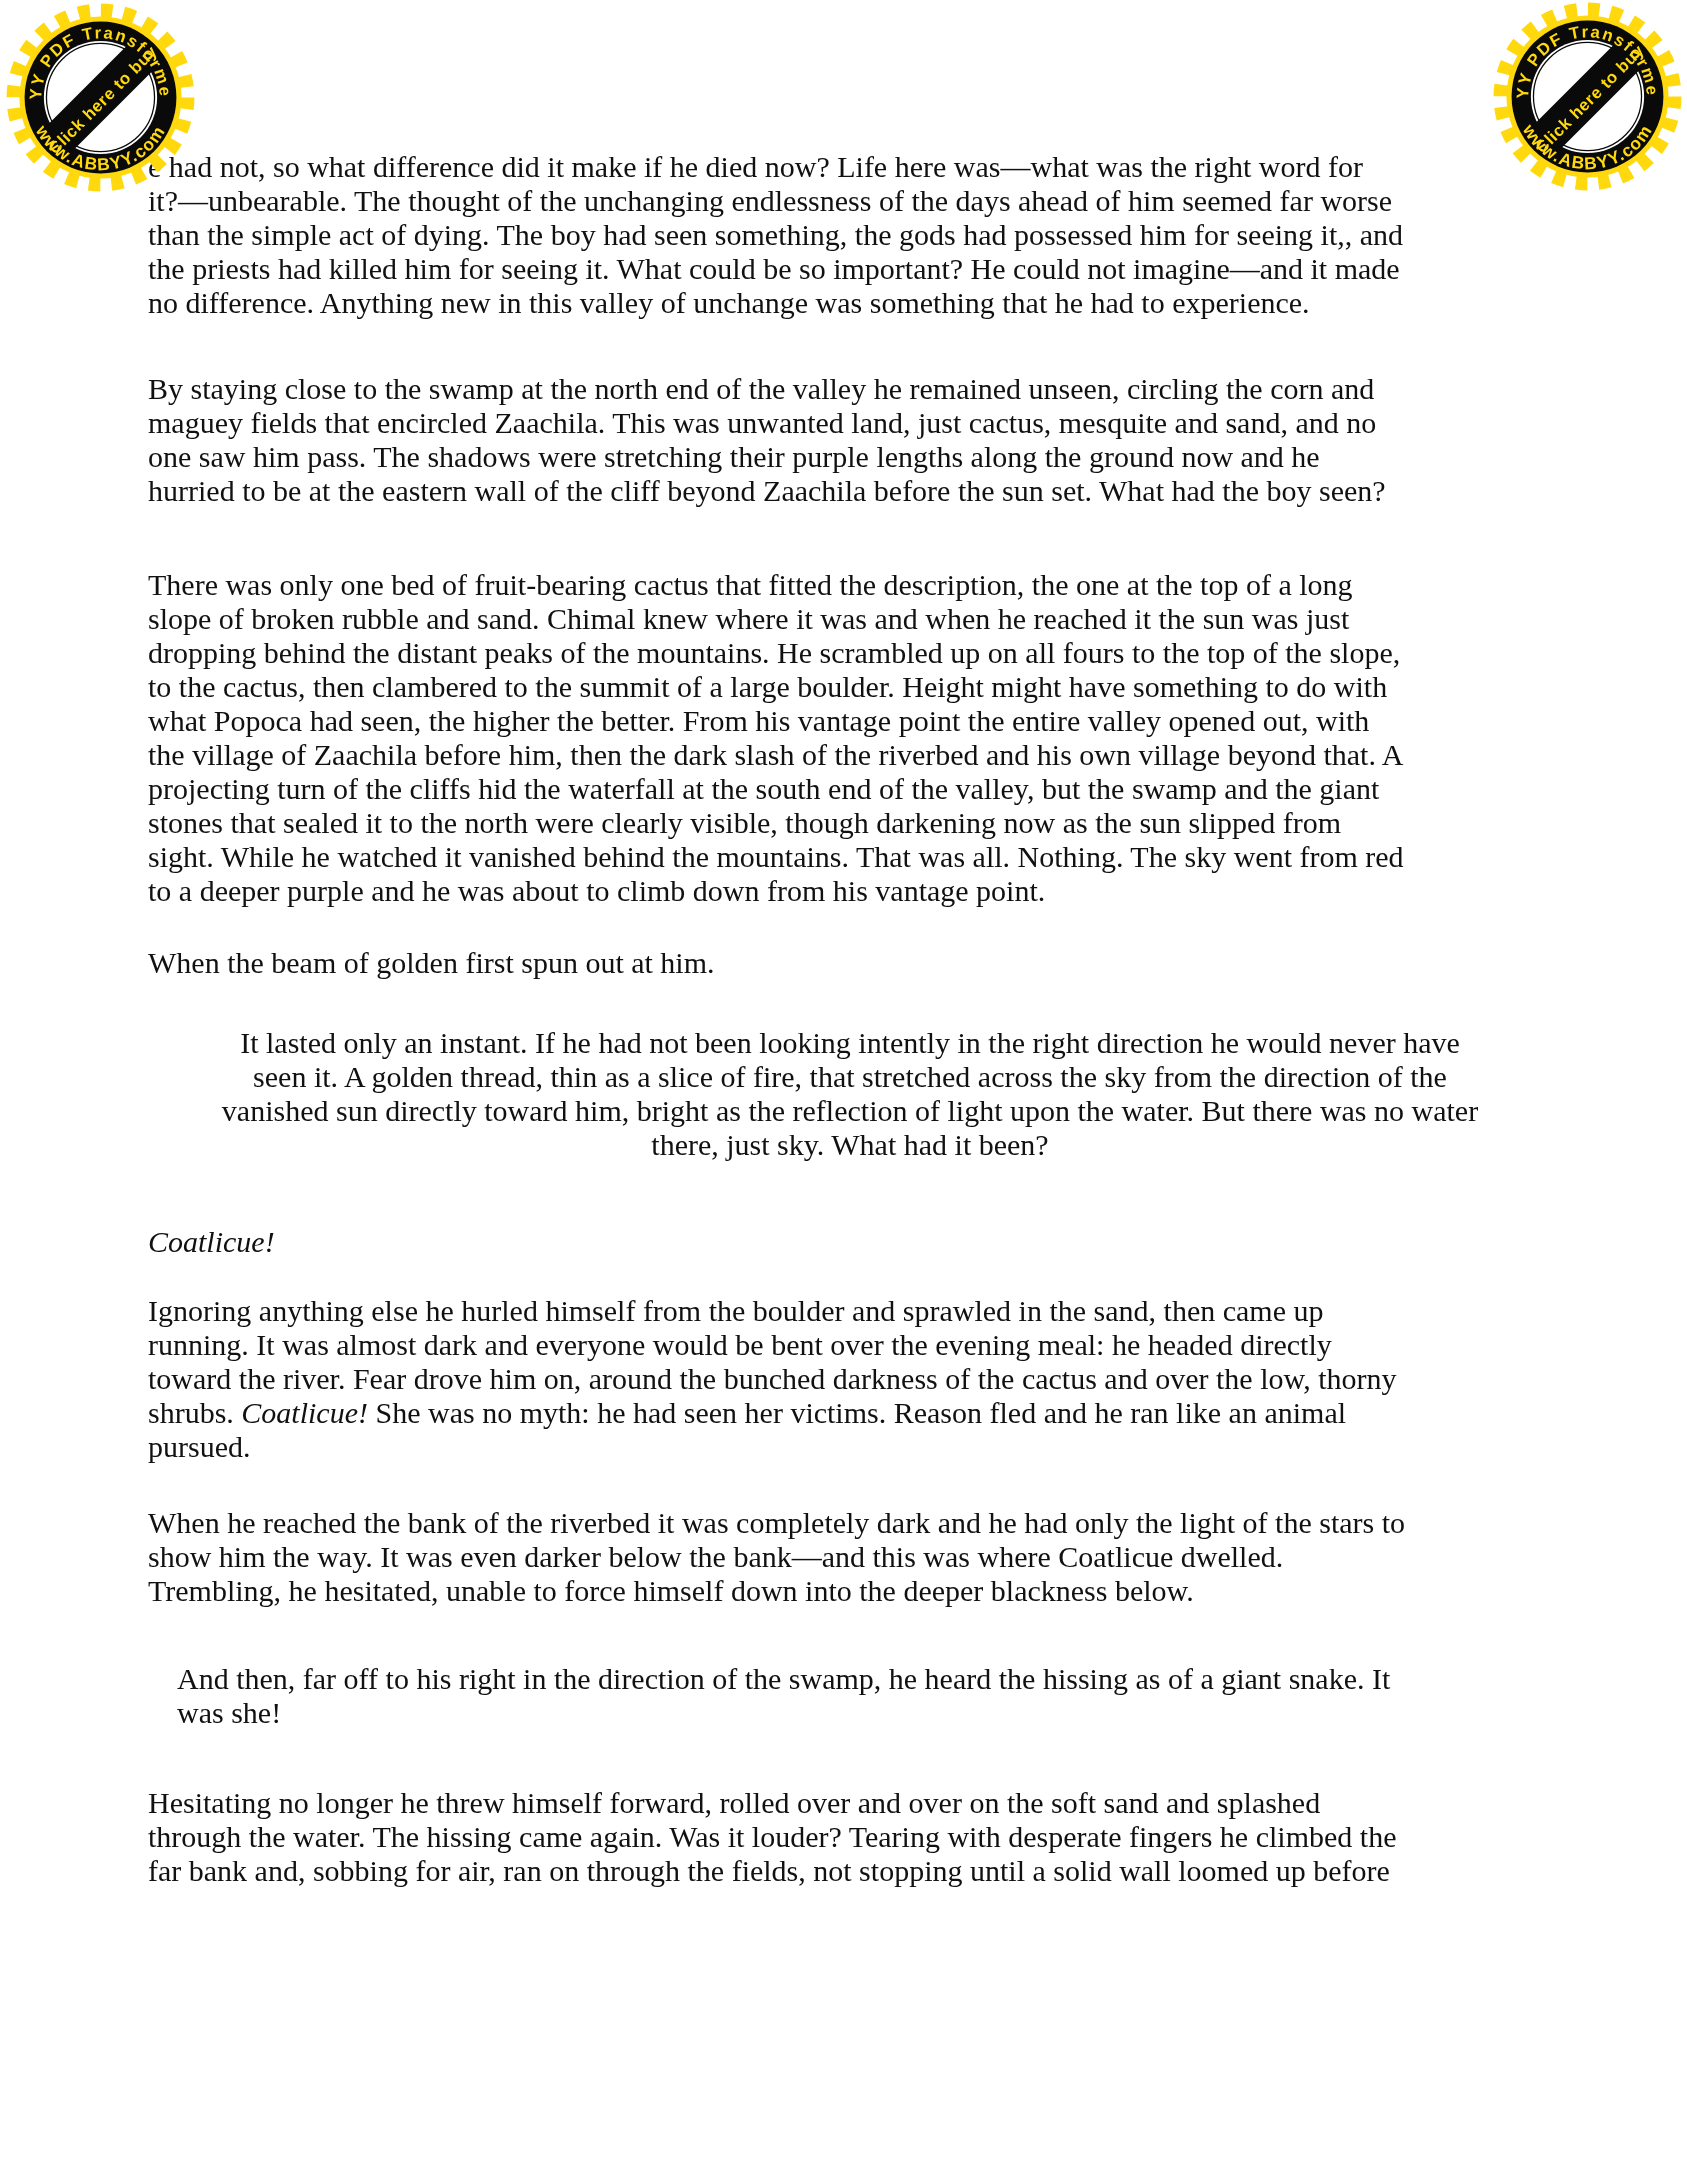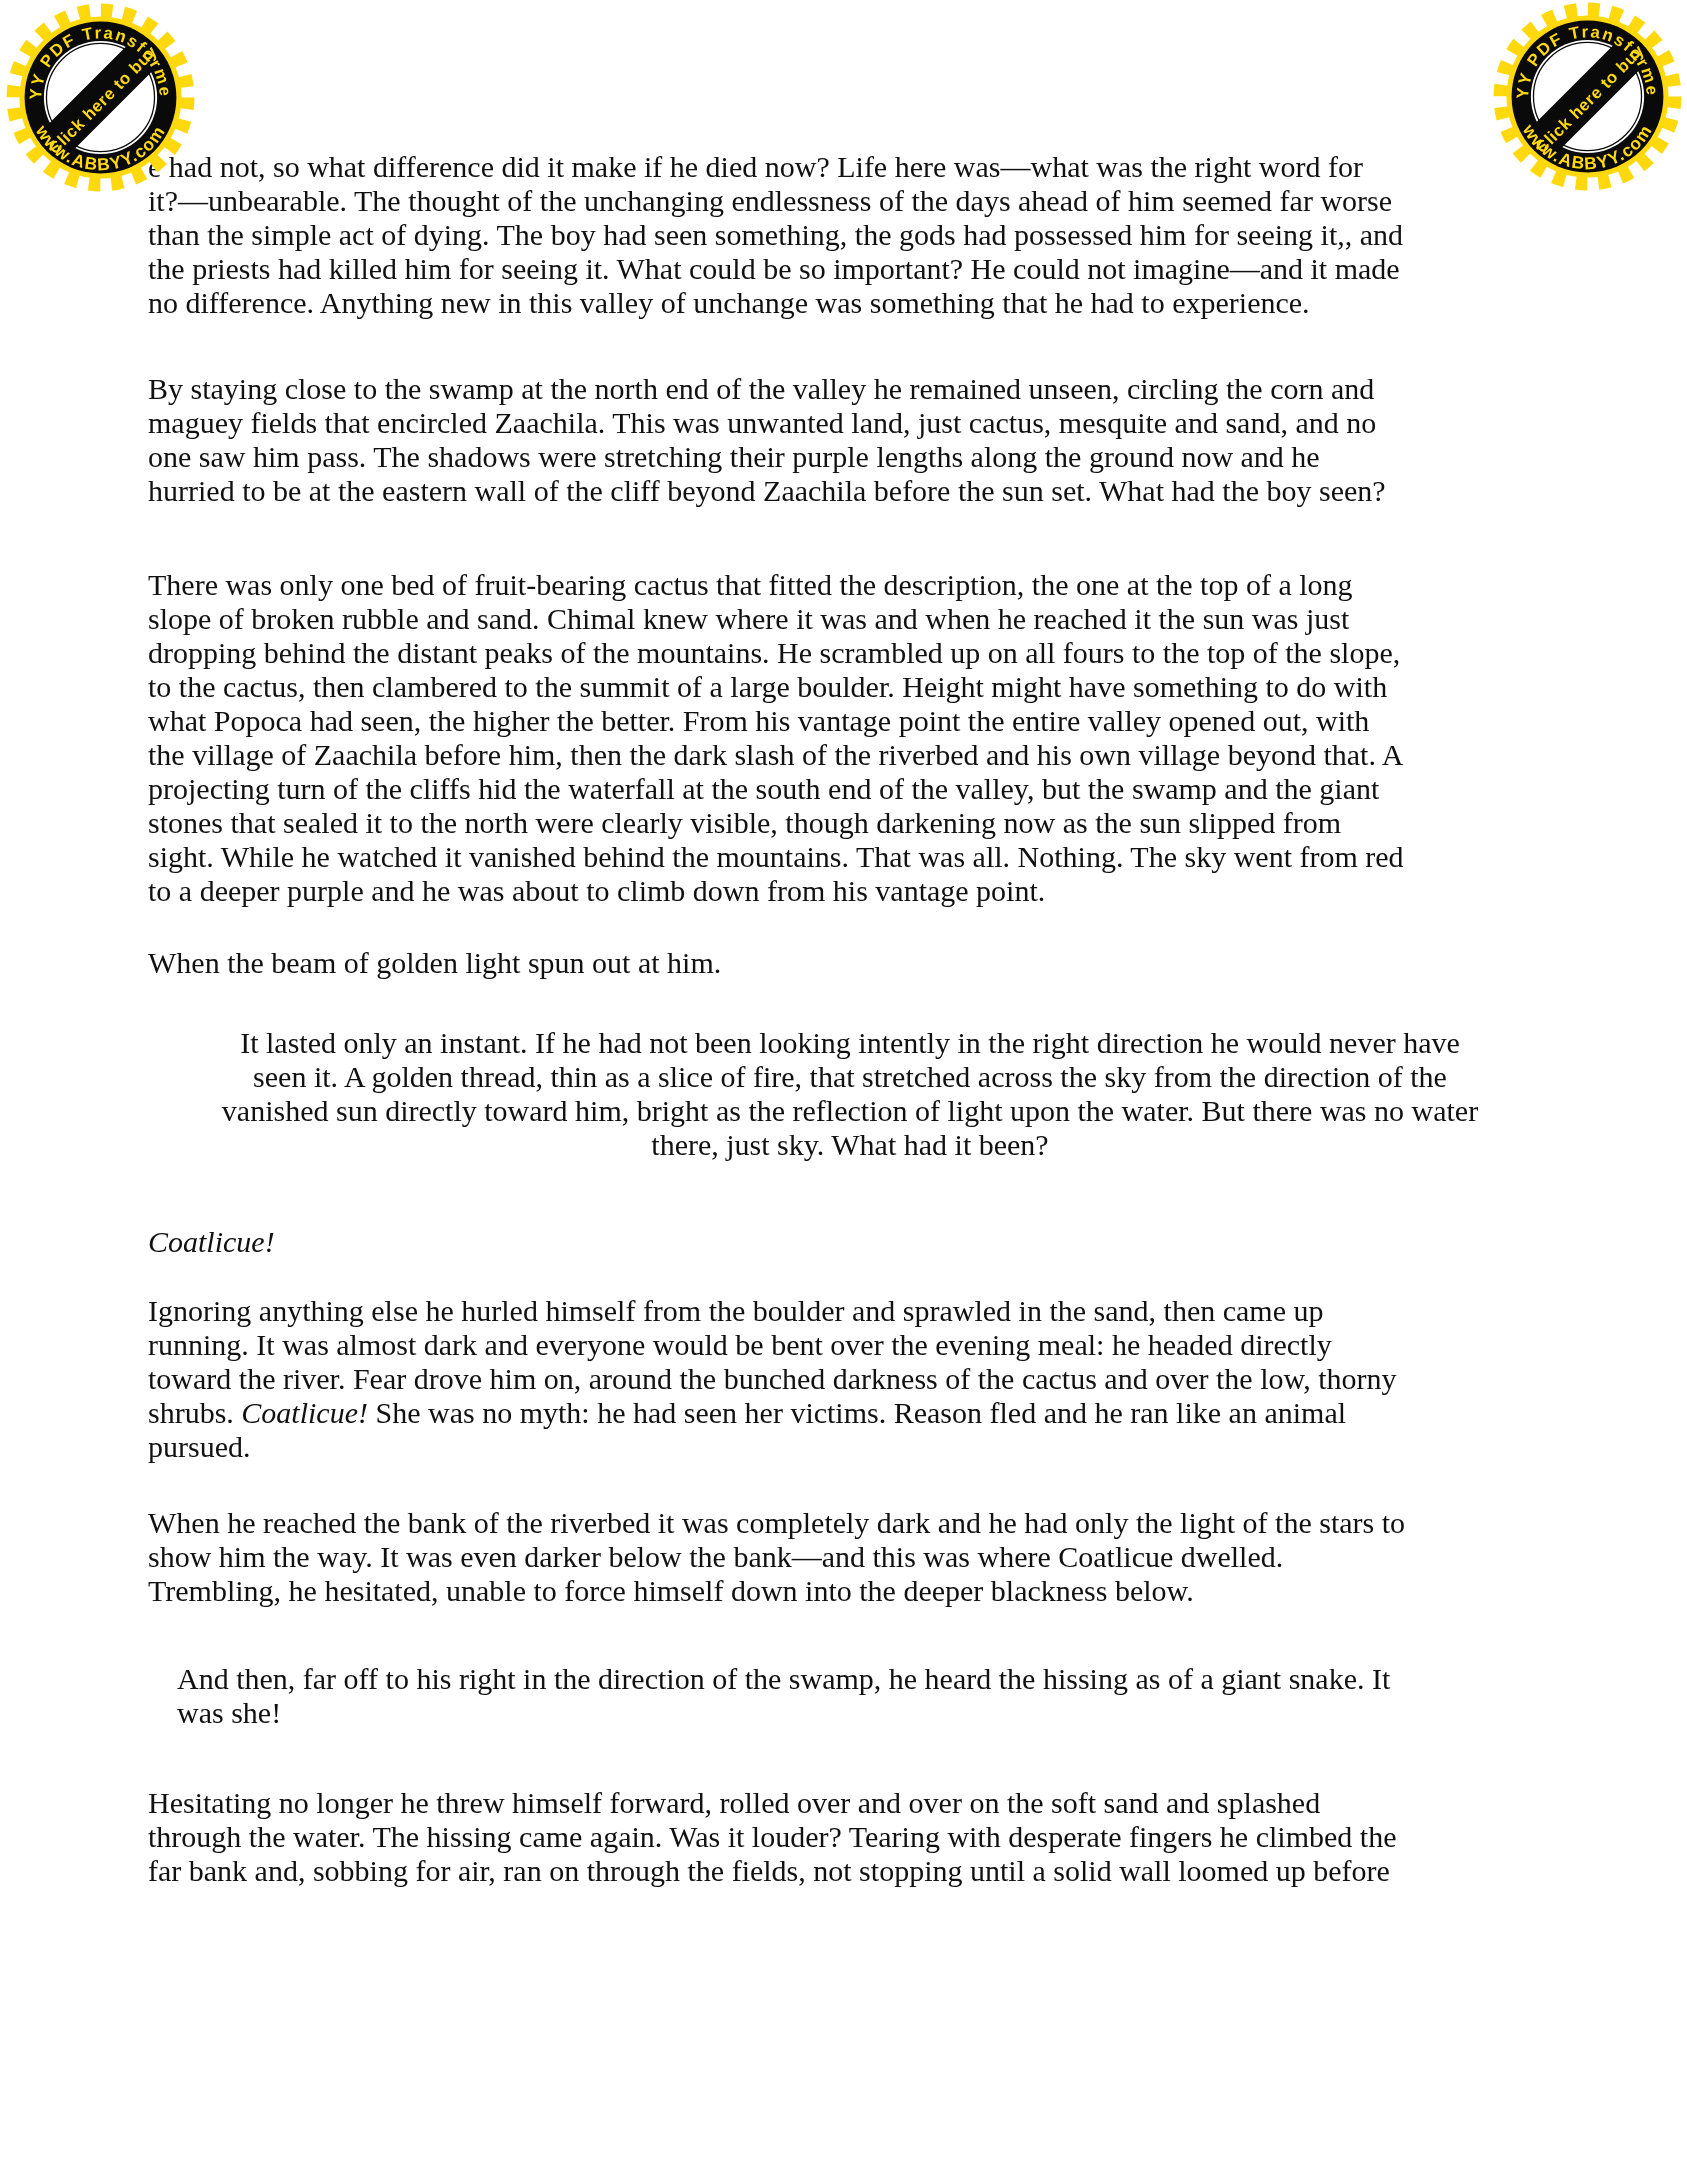--- a/index.html
+++ b/index.html
@@ -71,21 +71,21 @@
       <p class="para"><span class="">There was only one bed of fruit-bearing cactus that fitted the description, the one at the top of a long
 slope of broken rubble and sand. Chimal knew where it was and when he reached it the sun was just
 dropping behind the distant peaks of the mountains. He scrambled up on all fours to the top of the slope,
 to the cactus, then clambered to the summit of a large boulder. Height might have something to do with
 what Popoca had seen, the higher the better. From his vantage point the entire valley opened out, with
 the village of Zaachila before him, then the dark slash of the riverbed and his own village beyond that. A
 projecting turn of the cliffs hid the waterfall at the south end of the valley, but the swamp and the giant
 stones that sealed it to the north were clearly visible, though darkening now as the sun slipped from
 sight. While he watched it vanished behind the mountains. That was all. Nothing. The sky went from red
 to a deeper purple and he was about to climb down from his vantage point.</span></p>
-      <p class="para"><span class="">When the beam of golden light spun out at him.</span></p>
+      <p class="para"><span class="">When the beam of golden first spun out at him.</span></p>
       <p class="para"><span class="">It lasted only an instant. If he had not been looking intently in the right direction he would never have
 seen it. A golden thread, thin as a slice of fire, that stretched across the sky from the direction of the
 vanished sun directly toward him, bright as the reflection of light upon the water. But there was no water
 there, just sky. What had it been?</span></p>
       <p class="para"><span class="em">Coatlicue!</span></p>
       <p class="para"><span class="">Ignoring anything else he hurled himself from the boulder and sprawled in the sand, then came up
 running. It was almost dark and everyone would be bent over the evening meal: he headed directly
 toward the river. Fear drove him on, around the bunched darkness of the cactus and over the low, thorny
 shrubs. </span><span class="em">Coatlicue!</span><span class=""> She was no myth: he had seen her victims. Reason fled and he ran like an animal
 pursued.</span></p>

